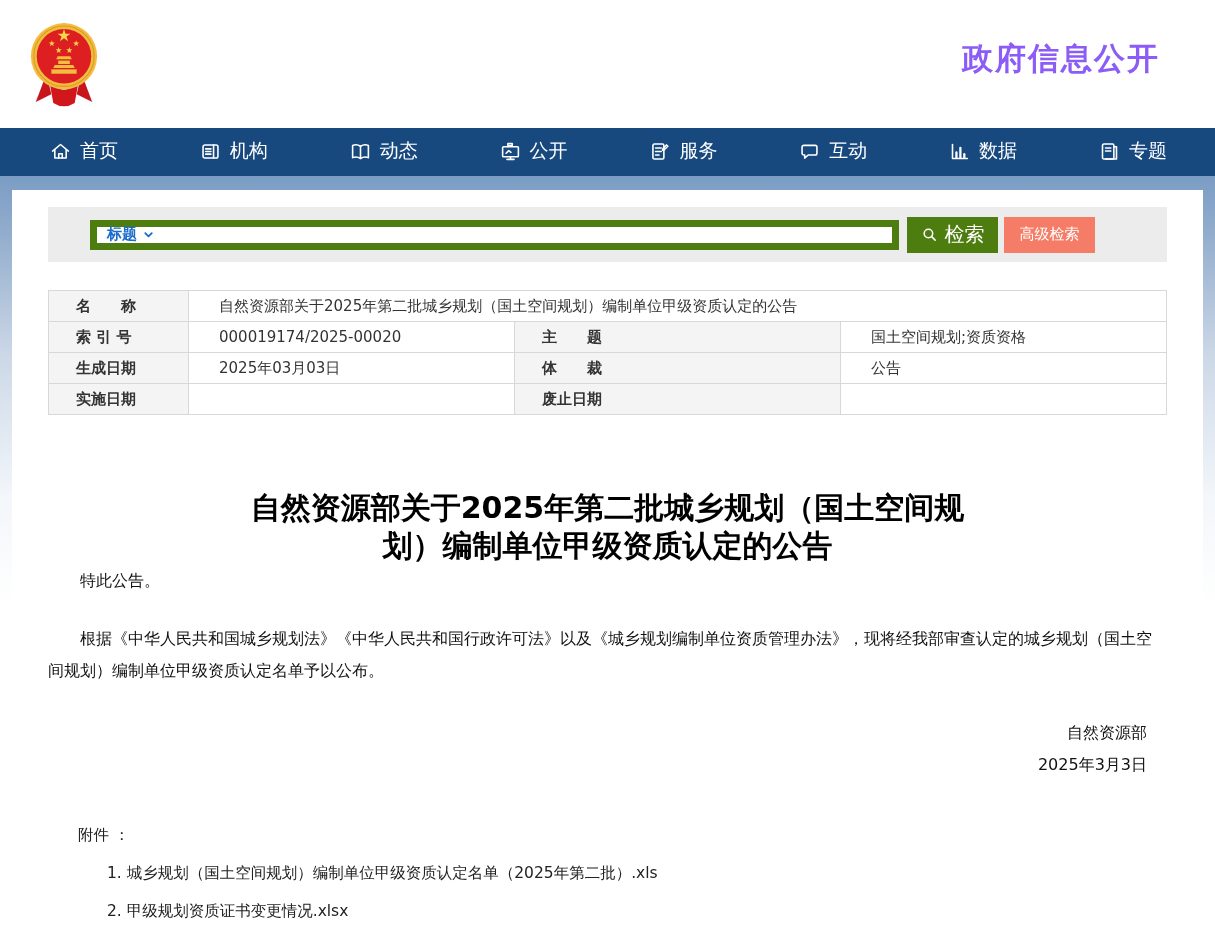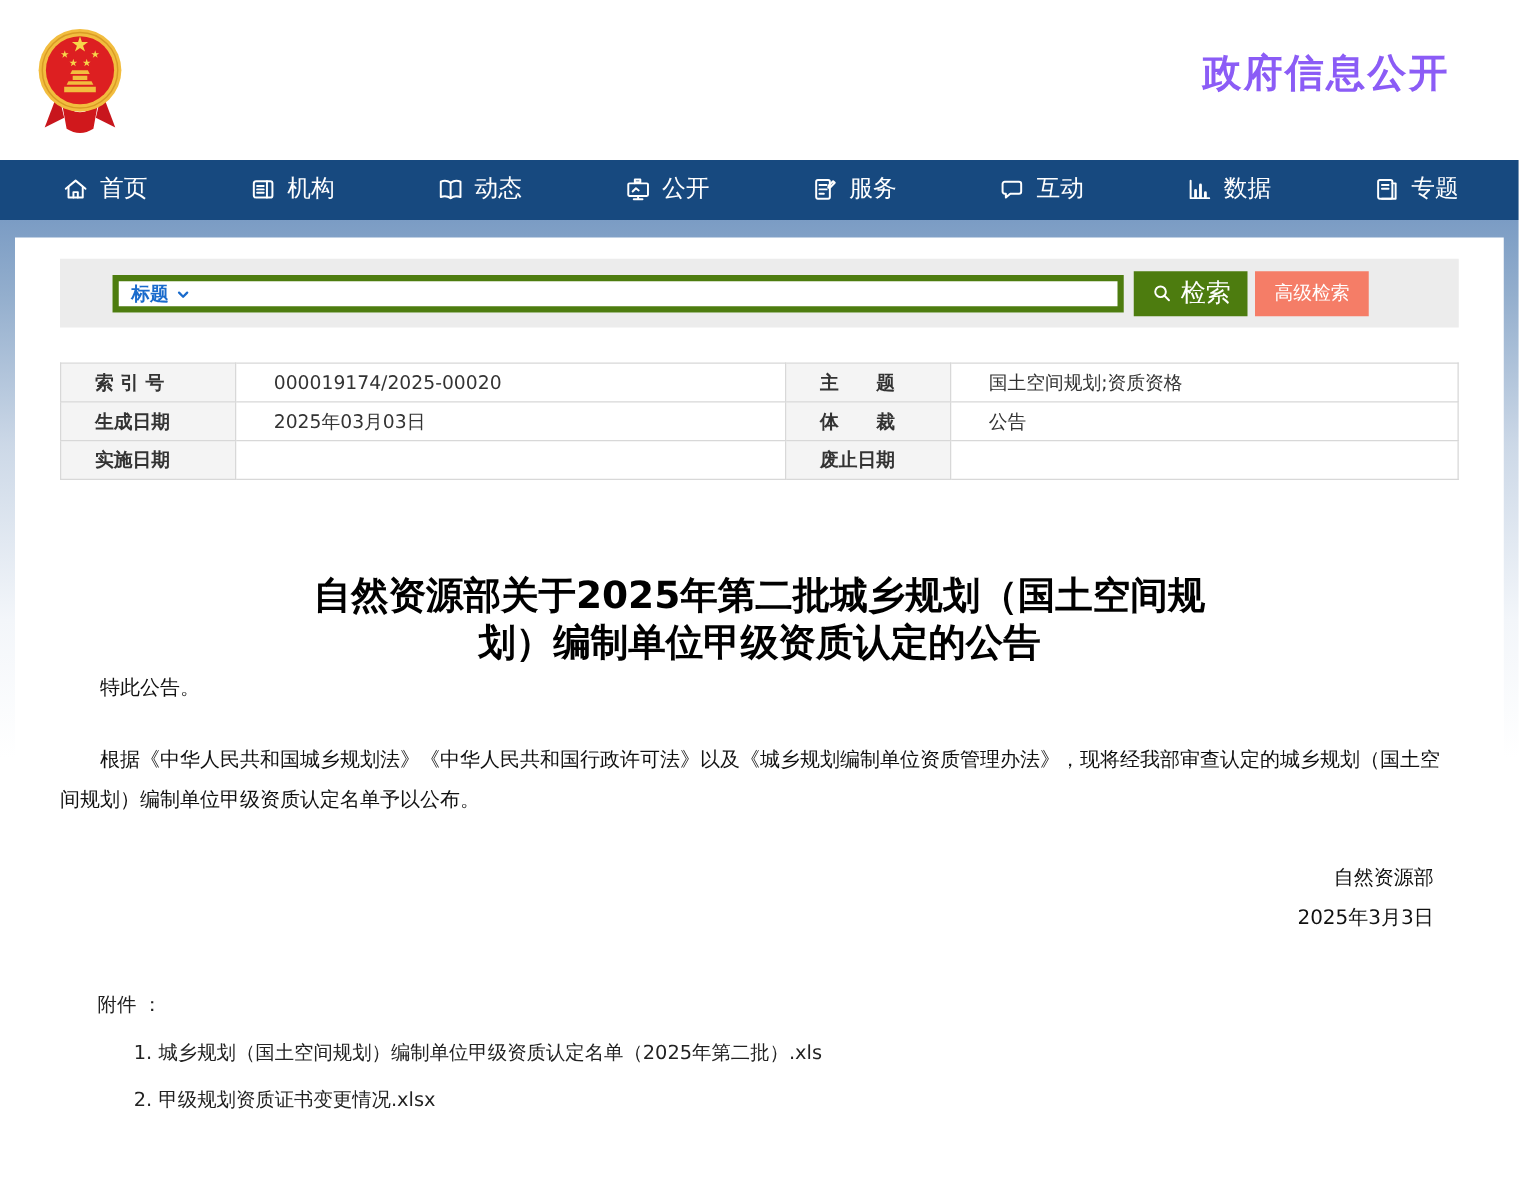--- a/index.html
+++ b/index.html
@@ -18,21 +18,21 @@
   .main-nav { height: 48px; background: #17497f; display: flex; align-items: center; justify-content: space-between; padding: 0 48px 2px 50px; }
   .nav-item { display: flex; align-items: center; gap: 9px; color: #fff; font-size: 19px; text-decoration: none; cursor: pointer; }
   .nav-icon { display: flex; align-items: center; }
 
   
   .below { height: 770px; padding-top: 14px; background: linear-gradient(to bottom, #7b9cc4 0px, #93aecd 60px, #ccd8e7 180px, #f3f6fa 320px, #ffffff 430px); }
   .container { margin: 0 12px; background: #fff; height: 756px; padding-top: 17px; }
 
   
   .search-bar { margin: 0 36px; height: 55px; background: #ececec; display: flex; align-items: center; padding: 0 72px 0 42px; }
-  .search-input { flex: 1; height: 30px; background: #fff; border: 5px solid #4d7c0f; display: flex; align-items: flex-end; padding: 0 10px; cursor: text; }
+  .search-input { flex: 1; height: 30px; background: #fff; border: 7px solid #4d7c0f; display: flex; align-items: center; padding: 0 10px; cursor: text; }
   .field-select { display: flex; align-items: center; gap: 5px; color: #1a6bcc; font-size: 15px; font-weight: bold; cursor: pointer; }
   .btn-search { margin-left: 8px; width: 91px; height: 36px; border: none; background: #4d7c0f; color: #fff; font-size: 20px; display: flex; align-items: center; justify-content: center; gap: 7px; cursor: pointer; }
   .btn-adv { margin-left: 6px; width: 91px; height: 36px; border: none; background: #f57d67; color: #fff; font-size: 15px; cursor: pointer; }
 
   
   .meta { width: 1119px; margin: 28px 36px 0; border-collapse: collapse; font-size: 15px; table-layout: fixed; }
   .meta td { border: 1px solid #d8d8d8; height: 31px; color: #333; }
   .meta td.lbl { background: #f4f4f4; font-weight: bold; padding-left: 27px; }
   .meta td.val { background: #fff; padding-left: 30px; }
   .col-l1 { width: 140px; } .col-v1 { width: 440px; } .col-l2 { width: 132px; }
@@ -187,20 +187,24 @@
               <circle cx="10.5" cy="10.5" r="6"></circle>
               <path d="M15 15l5 5"></path>
             </svg>
           <span>检索</span>
         </button>
         <button class="btn-adv">高级检索</button>
       </div>
 
       <table class="meta">
         <tbody>
+            <tr>
+          <td class="lbl col-l1">名　　称</td>
+          <td class="val" colspan="3">自然资源部关于2025年第二批城乡规划（国土空间规划）编制单位甲级资质认定的公告</td>
+        </tr>
         <tr>
           <td class="lbl col-l1">索 引 号</td>
           <td class="val col-v1">000019174/2025-00020</td>
           <td class="lbl col-l2">主　　题</td>
           <td class="val">国土空间规划;资质资格</td>
         </tr>
         <tr>
           <td class="lbl col-l1">生成日期</td>
           <td class="val col-v1">2025年03月03日</td>
           <td class="lbl col-l2">体　　裁</td>

